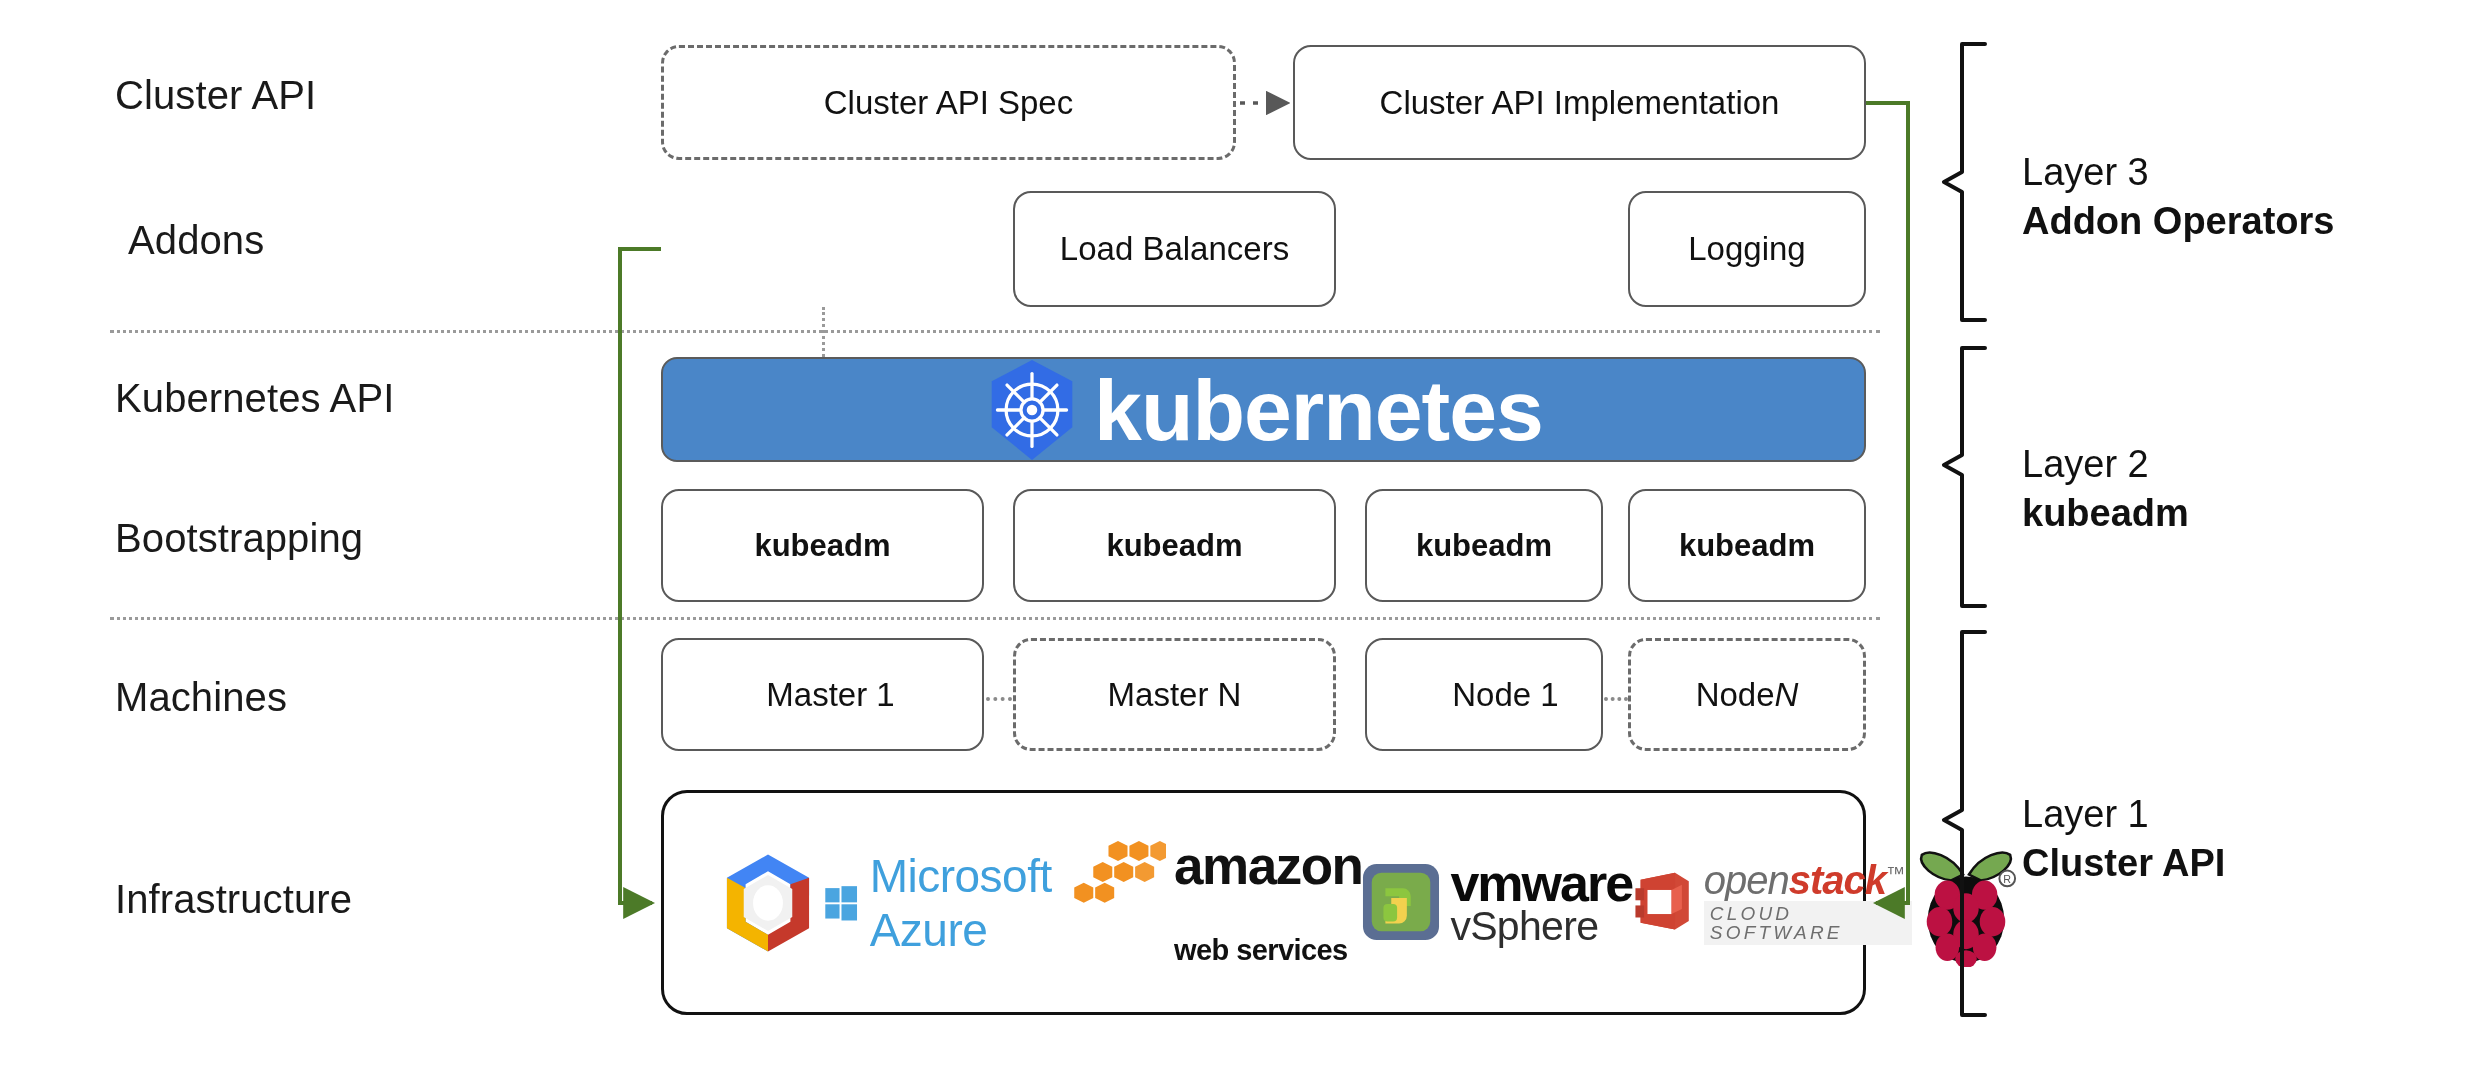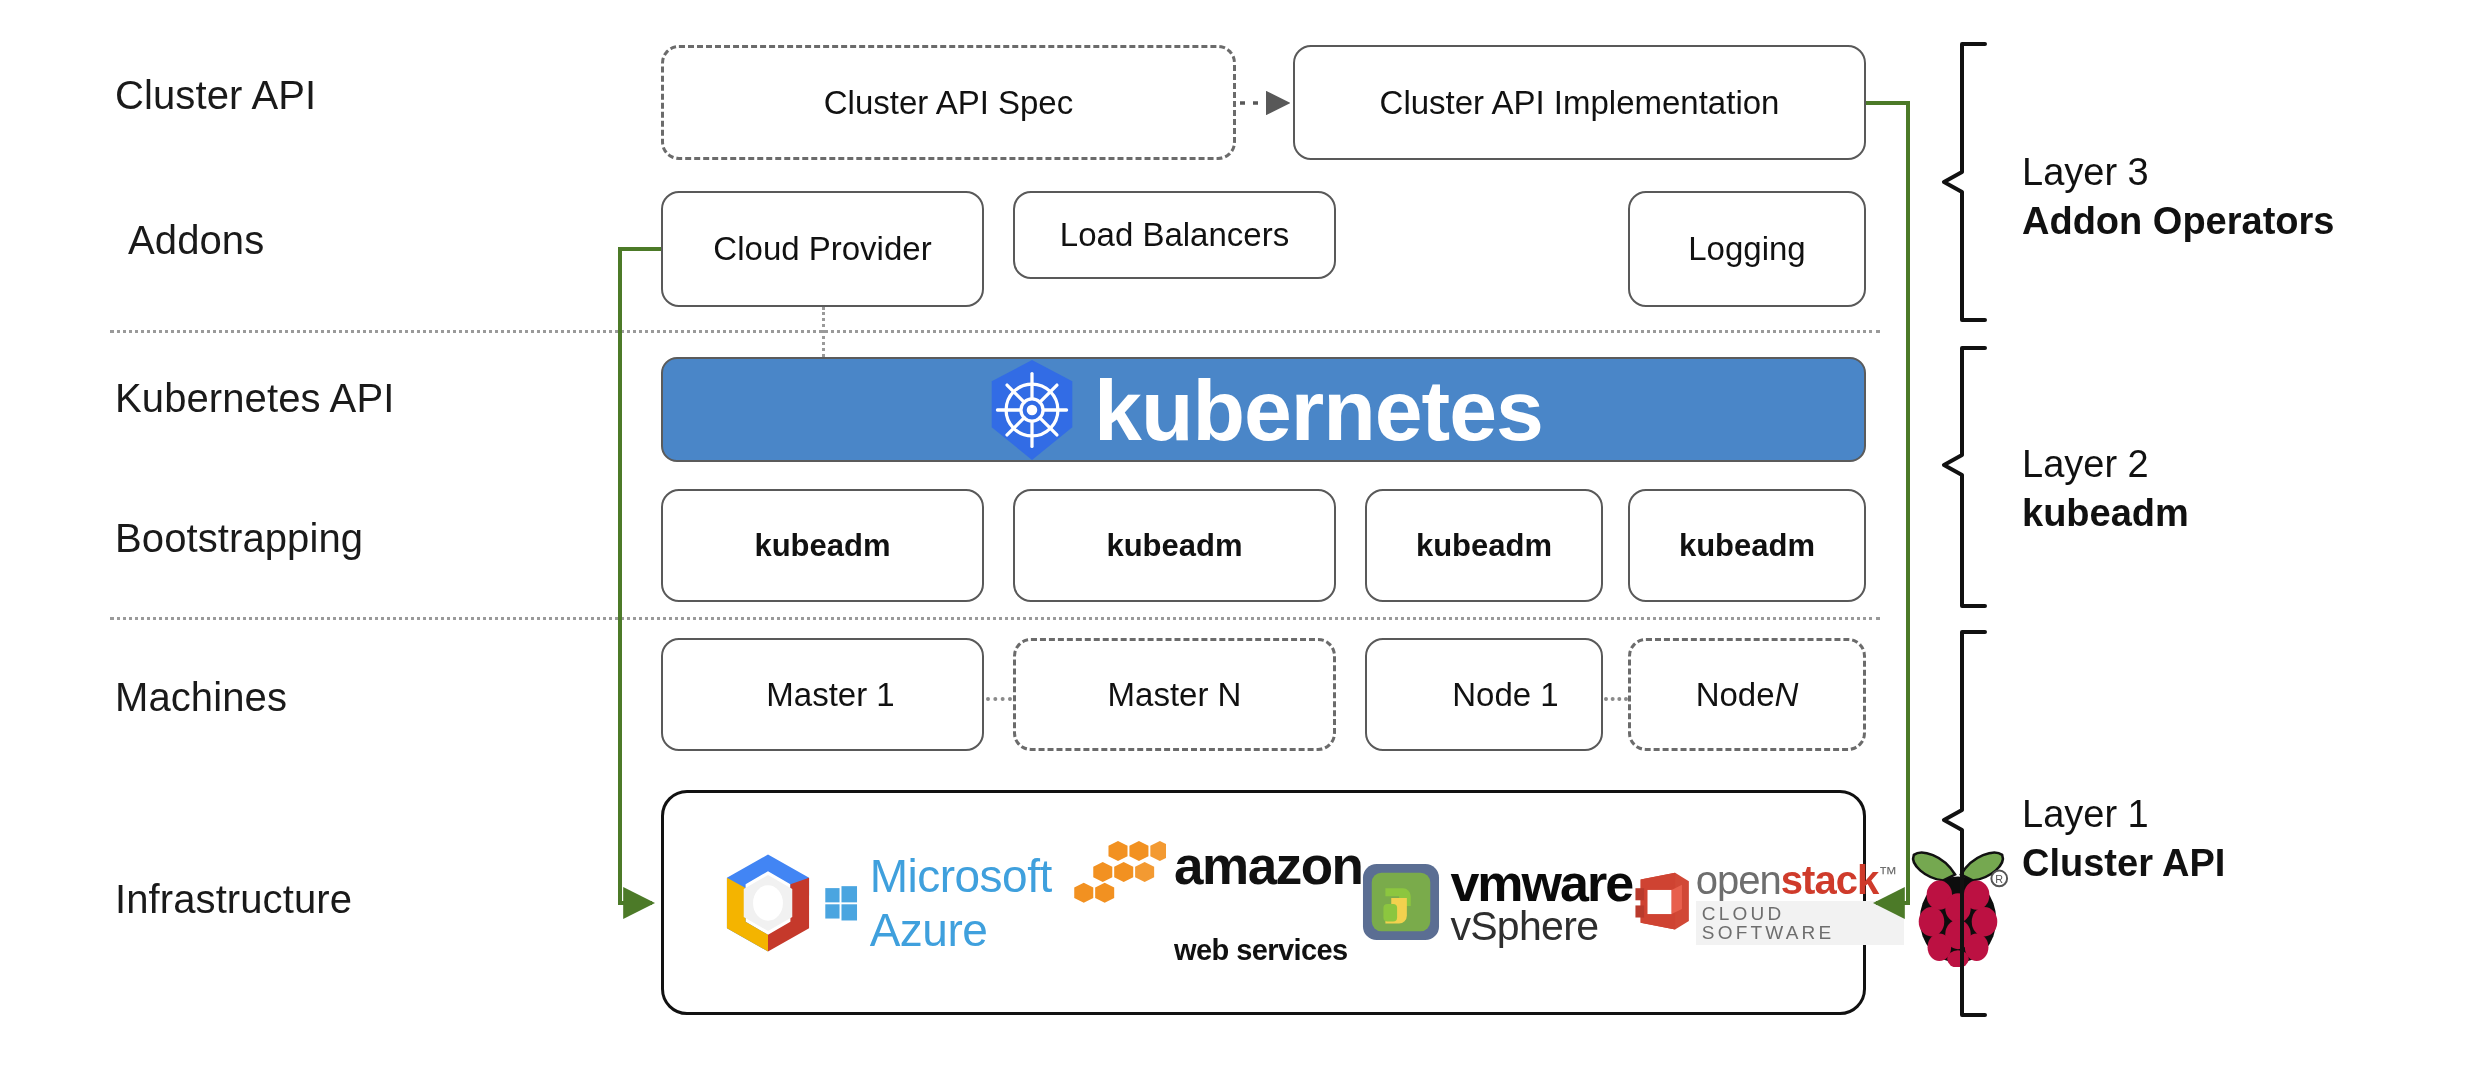--- a/index.html
+++ b/index.html
@@ -142,22 +142,21 @@
   <div class="row-label" style="left:128px; top:218px;">Addons</div>
   <div class="row-label" style="left:115px; top:376px;">Kubernetes API</div>
   <div class="row-label" style="left:115px; top:516px;">Bootstrapping</div>
   <div class="row-label" style="left:115px; top:675px;">Machines</div>
   <div class="row-label" style="left:115px; top:877px;">Infrastructure</div>
 
   <div class="box dashed" style="left:661px; top:45px; width:575px; height:115px;">Cluster API Spec</div>
 
   <div class="box" style="left:1293px; top:45px; width:573px; height:115px;">Cluster API Implementation</div>
 
-  <div class="box" style="left:661px; top:191px; width:323px; height:116px;">Cloud Provider</div>
-  <div class="box" style="left:1013px; top:191px; width:323px; height:88px;">Load Balancers</div>
+  <div class="box" style="left:1013px; top:191px; width:323px; height:116px;">Load Balancers</div>
   <div class="box" style="left:1628px; top:191px; width:238px; height:116px;">Logging</div>
 
   <div class="vdot" style="left:822px; top:307px; height:50px;"></div>
 
   <div class="kube-bar" style="left:661px; top:357px; width:1205px; height:105px;">
     <span style="display:inline-flex;align-items:center;">
       <svg width="96" height="104" viewBox="0 0 100 108" aria-hidden="true">
         <polygon points="50,2 92,24 92,72 50,106 8,72 8,24" fill="#326ce5"></polygon>
         <g stroke="#ffffff" stroke-width="3.4" fill="none" stroke-linecap="round">
           <circle cx="50" cy="54" r="27"></circle>
@@ -247,21 +246,21 @@
         <path d="M24 26 h18 a8 8 0 0 1 8 8 v10 h-12 v-10 h-14 z" fill="#8cc63f"></path>
         <path d="M30 36 h16 v18 a8 8 0 0 1 -8 8 h-14 v-18 h6 z" fill="#f2d14e"></path>
         <rect x="22" y="42" width="14" height="18" rx="4" fill="#8cc63f"></rect>
       </svg>
       <span style="display:flex;flex-direction:column;line-height:0.92;">
         <span style="font-size:52px;font-weight:bold;color:#0a0a0a;letter-spacing:-2px;">vmware</span>
         <span style="font-size:41px;color:#2e2e2e;letter-spacing:-0.7px;">vSphere</span>
       </span>
     </div>
 
-    <div class="logo-cell" style="">
+    <div class="logo-cell" style="gap:8px;font-style:italic;">
       <svg width="72" height="78" viewBox="0 0 74 80" aria-hidden="true">
         <path d="M10 14 L50 6 L66 16 L66 62 L50 72 L10 64 Z" fill="#d14836"></path>
         <path d="M10 14 L50 6 L50 72 L10 64 Z" fill="#cf4332"></path>
         <rect x="18" y="26" width="28" height="28" fill="#ffffff"></rect>
         <path d="M46 26 L58 20 L58 48 L46 54 Z" fill="#e8604d"></path>
         <rect x="4" y="24" width="10" height="14" fill="#b93a2c"></rect>
         <rect x="4" y="44" width="10" height="14" fill="#b93a2c"></rect>
       </svg>
       <span style="display:flex;flex-direction:column;line-height:1.02;">
         <span style="font-size:40px;letter-spacing:-1px;">

